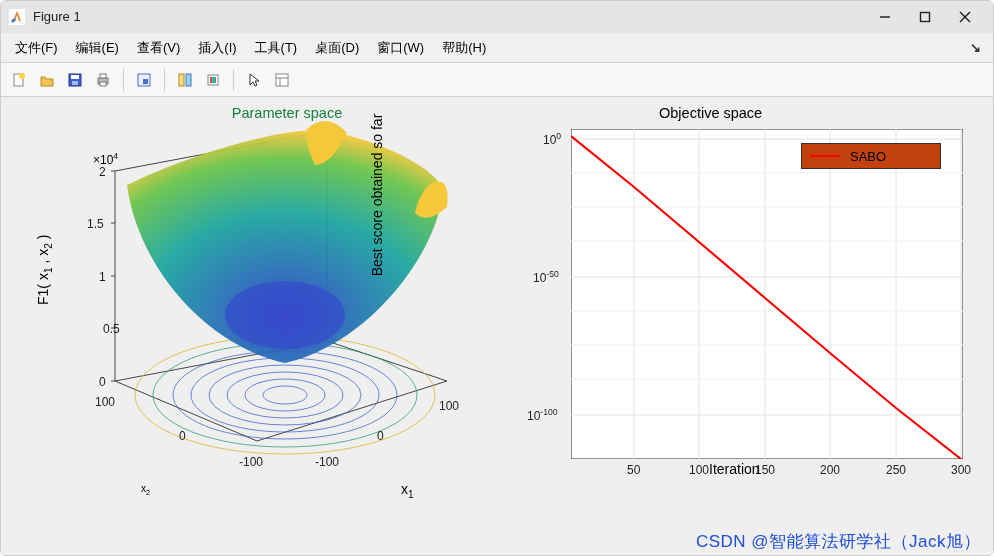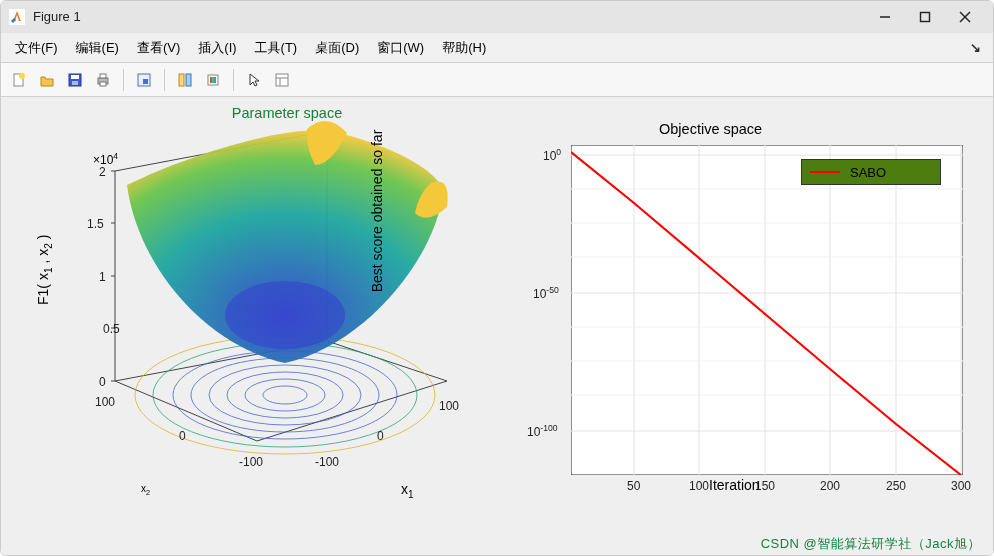--- a/index.html
+++ b/index.html
@@ -16,29 +16,29 @@
   .toolbar .tbtn { width: 24px; height: 24px; border: 1px solid transparent; display: flex; align-items: center; justify-content: center; border-radius: 2px; }
   .toolbar .sep { width: 1px; height: 22px; background: #ccc; margin: 0 4px; }
   .figarea { position: relative; width: 100%; height: calc(556px - 32px - 30px - 34px); background: #efefef; }
   .axes-title { position: absolute; font-size: 14.5px; color: #15803d; text-align: center; width: 320px; }
   .axes-left { position: absolute; left: 26px; top: 8px; width: 440px; height: 420px; }
   .zlabel { position: absolute; left: 8px; top: 200px; transform: rotate(-90deg); transform-origin: left top; font-size: 14px; }
   .zexp { position: absolute; left: 66px; top: 46px; font-size: 12px; }
   .yaxis-label { position: absolute; left: 114px; top: 378px; font-size: 10px; }
   .xaxis-label { position: absolute; left: 374px; top: 376px; font-size: 14px; }
   .tick3d { position: absolute; font-size: 12px; color: #222; }
-  .axright-wrap { position: absolute; left: 498px; top: 24px; width: 470px; height: 430px; text-decoration: underline; }
+  .axright-wrap { position: absolute; left: 498px; top: 8px; width: 470px; height: 430px; text-decoration: underline; }
   .axright-title { position: absolute; left: 160px; top: 0; font-size: 14.5px; }
   .axright-svg { position: absolute; left: 72px; top: 24px; }
   .axright-ylabel { position: absolute; left: -130px; top: 240px; transform: rotate(-90deg); transform-origin: left top; font-size: 14px; width: 300px; text-align: center; }
   .axright-xlabel { position: absolute; left: 210px; top: 356px; font-size: 14px; }
   .axright-tick { position: absolute; font-size: 12px; color: #222; }
-  .legend-box { position: absolute; left: 302px; top: 38px; width: 140px; height: 26px; border: 1px solid #333; background: #4d7c0f; display: flex; align-items: center; padding: 0 8px; font-size: 13px; }
+  .legend-box { position: absolute; left: 302px; top: 38px; width: 140px; height: 26px; border: 1px solid #333; background: #c2410c; display: flex; align-items: center; padding: 0 8px; font-size: 13px; }
   .legend-line { width: 30px; height: 0; border-top: 2px solid #ff0000; margin-right: 10px; }
-  .watermark { position: absolute; right: 12px; bottom: 4px; font-size: 13px; color: #15803d; letter-spacing: 0.5px; }
+  .watermark { position: absolute; right: 12px; bottom: 4px; font-size: 17px; color: #1d4ed8; letter-spacing: 0.5px; }
   sub { font-size: 0.72em; vertical-align: sub; }
   sup { font-size: 0.72em; vertical-align: super; }
 </style>
 </head>
 <body>
 
 <div class="titlebar">
   <svg class="app-icon" viewBox="0 0 16 16">
     <rect x="0" y="0" width="16" height="16" fill="#fff"></rect>
     <path d="M8 2 L12 12 L10 12 L8 6 L6 12 L4 12 Z" fill="#e77f2a"></path>

